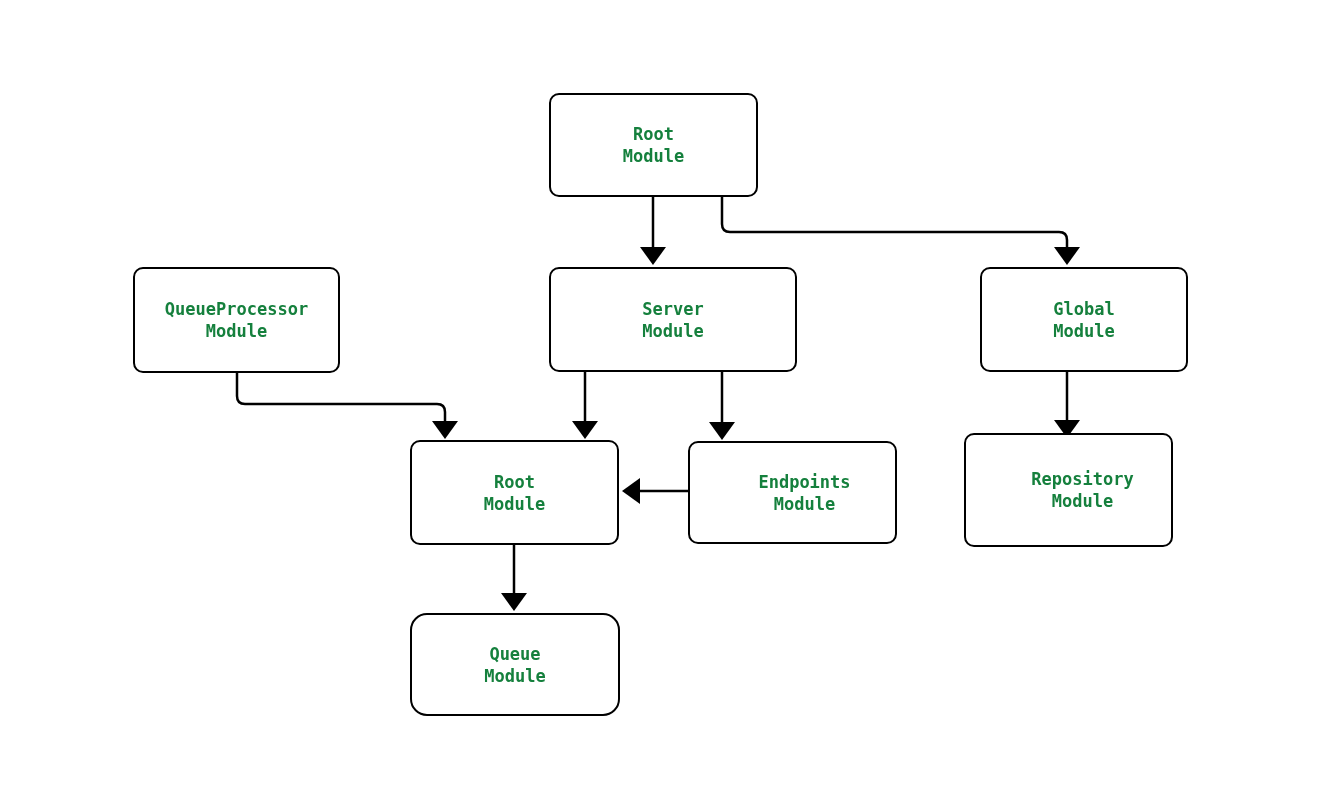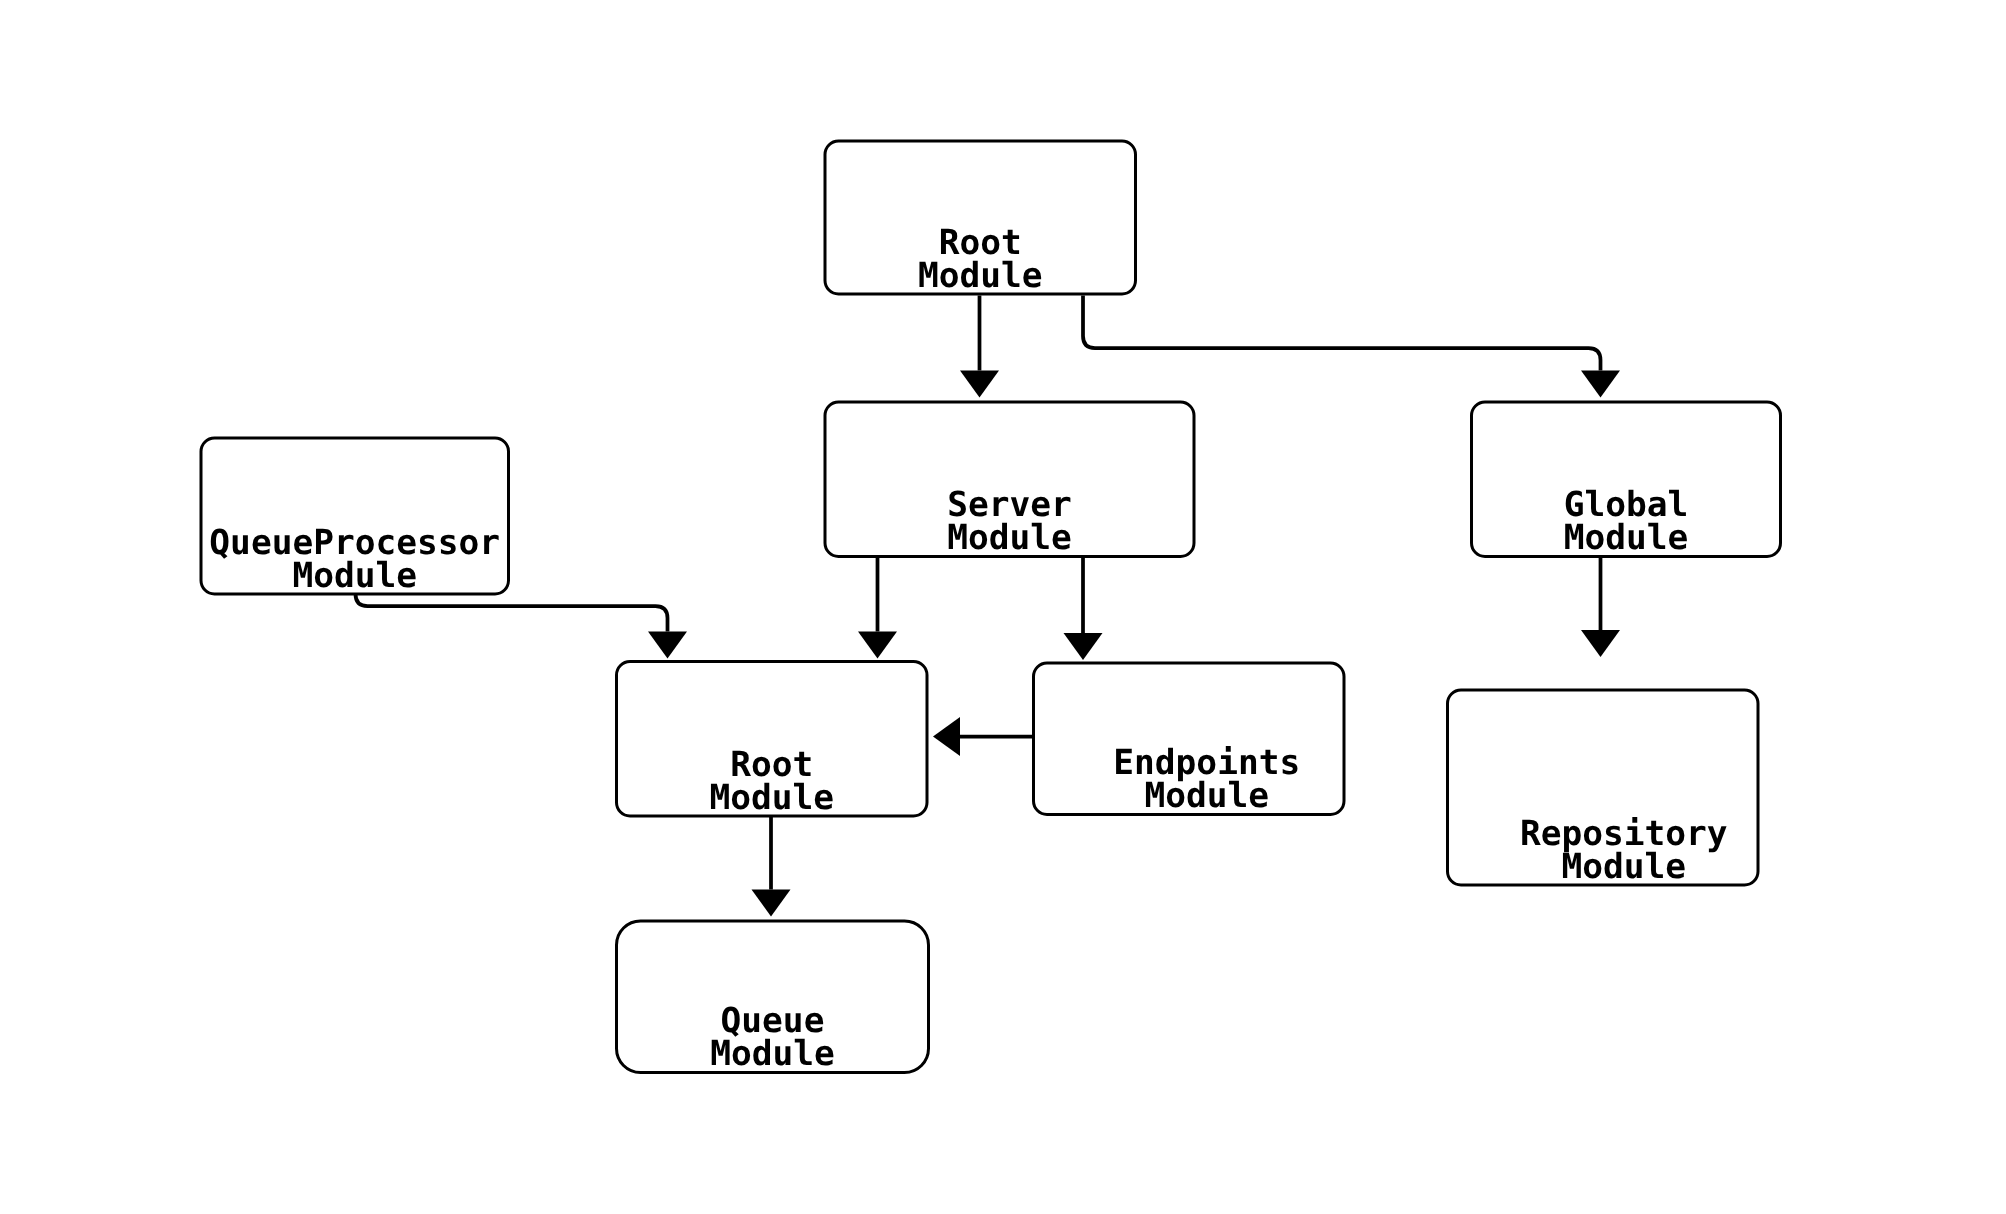--- a/index.html
+++ b/index.html
@@ -28,27 +28,27 @@
     fill: #000000;
     stroke: none;
   }
   .node {
     position: absolute;
     box-sizing: border-box;
     background: #ffffff;
     border: 2.5px solid #000000;
     border-radius: 10px;
     display: flex;
-    align-items: flex-end;
+    align-items: center;
     justify-content: center;
     text-align: center;
-    color: #000000;
+    color: #15803d;
     font-family: "DejaVu Sans Mono", "Liberation Mono", monospace;
     font-weight: bold;
-    font-size: 23px;
+    font-size: 17px;
     line-height: 22px;
   }
   .node-label {
     white-space: pre-line;
   }
 </style>
 </head>
 <body>
 
 <div class="canvas">
@@ -104,36 +104,36 @@
   <div class="node" style="left:549px; top:267px; width:248px; height:105px;">
     <span class="node-label">Server
 Module</span>
   </div>
 
   <div class="node" style="left:980px; top:267px; width:208px; height:105px;">
     <span class="node-label">Global
 Module</span>
   </div>
 
-  <div class="node" style="left:133px; top:267px; width:207px; height:106px;margin-top:24px;">
+  <div class="node" style="left:133px; top:267px; width:207px; height:106px;">
     <span class="node-label">QueueProcessor
 Module</span>
   </div>
 
   <div class="node" style="left:410px; top:440px; width:209px; height:105px;">
     <span class="node-label">Root
 Module</span>
   </div>
 
   <div class="node" style="left:688px; top:441px; width:209px; height:103px;padding-left:24px;">
     <span class="node-label">Endpoints
 Module</span>
   </div>
 
-  <div class="node" style="left:964px; top:459px; width:209px; height:132px;padding-left:28px;">
+  <div class="node" style="left:964px; top:433px; width:209px; height:114px;padding-left:28px;">
     <span class="node-label">Repository
 Module</span>
   </div>
 
   <div class="node" style="left:410px; top:613px; width:210px; height:103px;border-radius:17px;">
     <span class="node-label">Queue
 Module</span>
   </div>
 
 </div>

